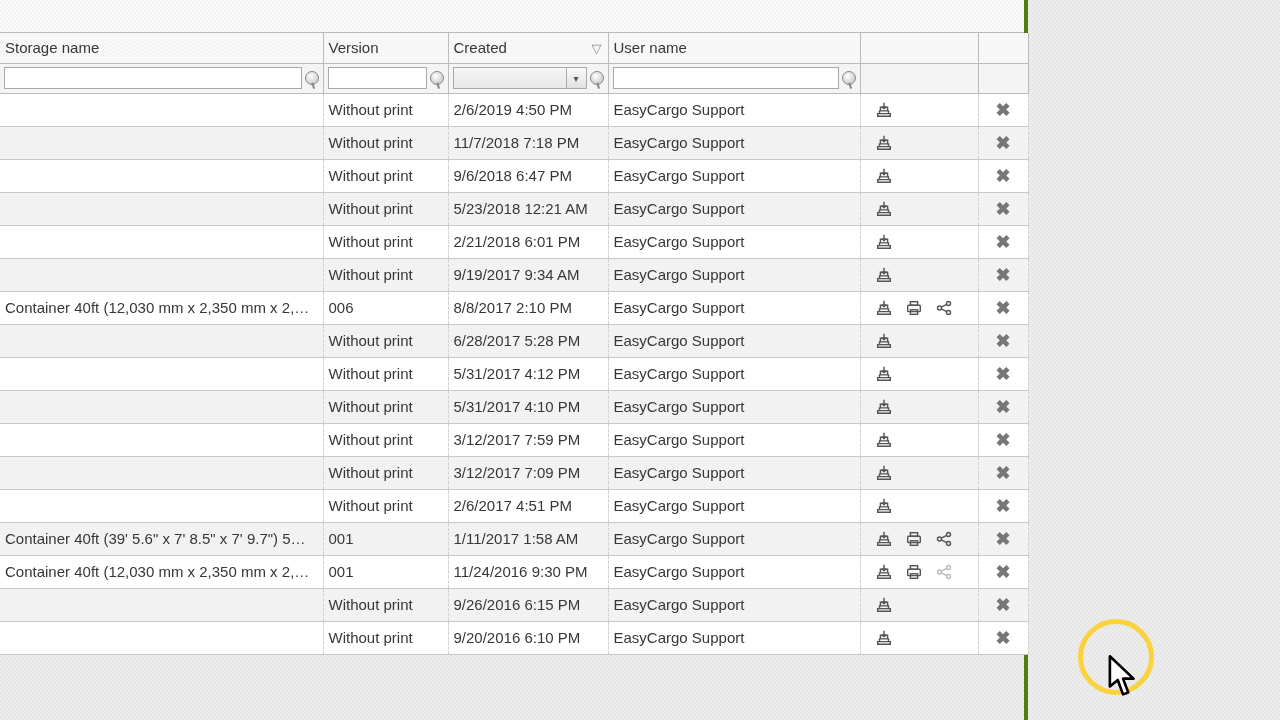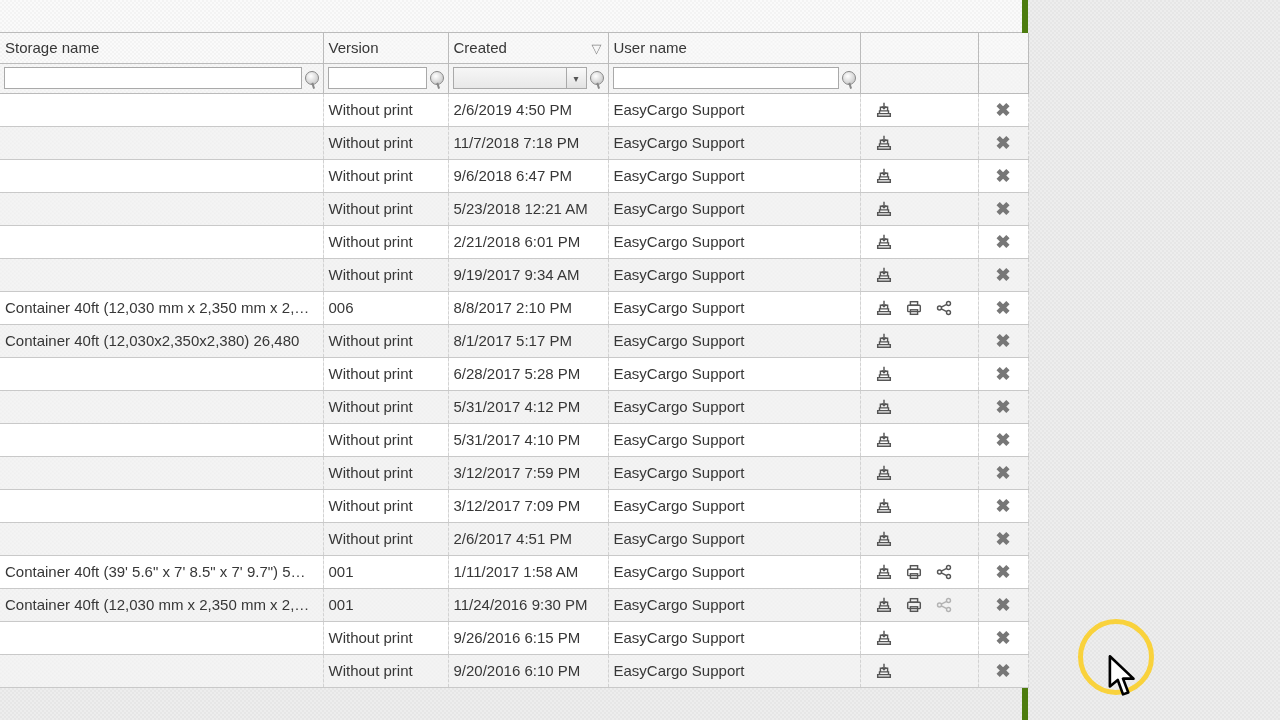--- a/index.html
+++ b/index.html
@@ -19,21 +19,21 @@
     height: 720px;
     overflow: hidden;
     position: relative;
   }
   .panel {
     position: absolute;
     left: 0;
     top: 0;
     width: 1028px;
     height: 720px;
-    border-right: 6px solid #4d7c0f;
+    border-right: 4px solid #4d7c0f;
   }
   .header-spacer {
     height: 33px;
     border-bottom: 1px solid #bbb;
     background: #fafafa;
     background-image:
       linear-gradient(45deg, #f3f3f3 25%, transparent 25%),
       linear-gradient(-45deg, #f3f3f3 25%, transparent 25%),
       linear-gradient(45deg, transparent 75%, #f3f3f3 75%),
       linear-gradient(-45deg, transparent 75%, #f3f3f3 75%);
@@ -353,36 +353,20 @@
               <span class="ico">
                 <svg viewBox="0 0 20 20">
                   <use href="#ic-share"></use>
                 </svg>
               </span>
             </div>
           </td>
           <td class="del"><span class="x">✖</span></td>
         </tr>
         <tr>
-          <td>Container 40ft (12,030x2,350x2,380) 26,480</td>
-          <td>Without print</td>
-          <td>8/1/2017 5:17 PM</td>
-          <td>EasyCargo Support</td>
-          <td>
-            <div class="actions">
-              <span class="ico">
-                <svg viewBox="0 0 20 20">
-                  <use href="#ic-load"></use>
-                </svg>
-              </span>
-            </div>
-          </td>
-          <td class="del"><span class="x">✖</span></td>
-        </tr>
-        <tr>
           <td></td>
           <td>Without print</td>
           <td>6/28/2017 5:28 PM</td>
           <td>EasyCargo Support</td>
           <td>
             <div class="actions">
               <span class="ico">
                 <svg viewBox="0 0 20 20">
                   <use href="#ic-load"></use>
                 </svg>

